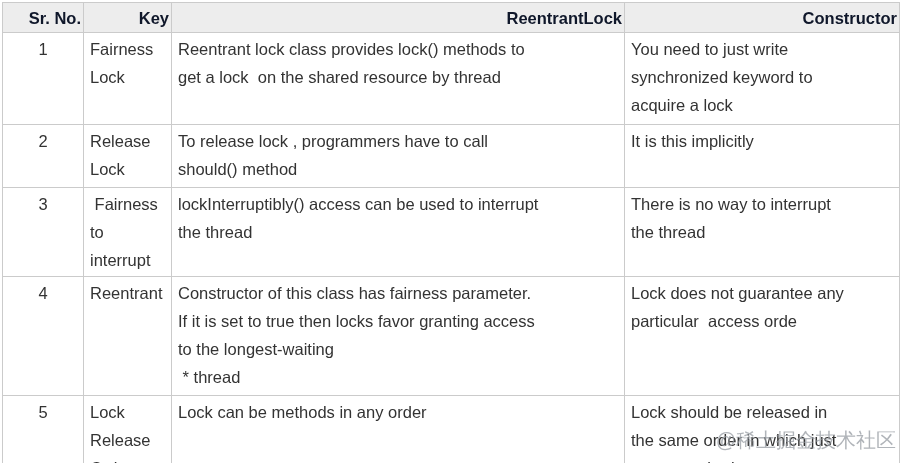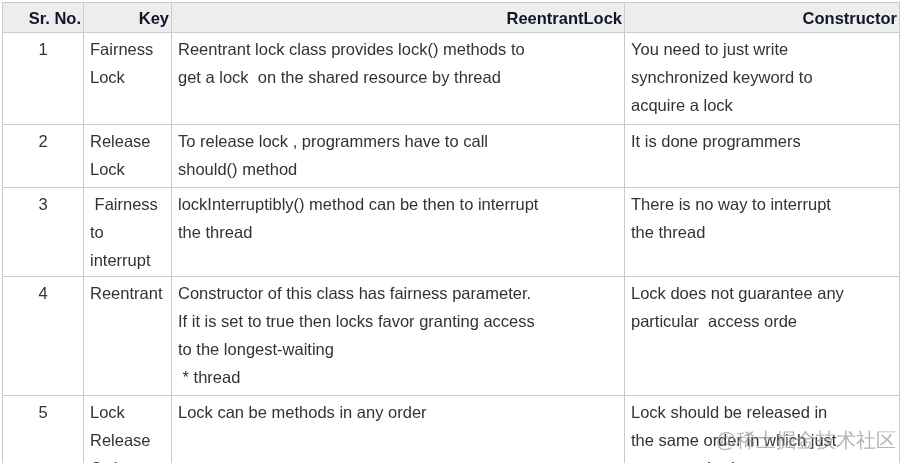--- a/index.html
+++ b/index.html
@@ -101,27 +101,27 @@
         <td>You need to just write
 synchronized keyword to
 acquire a lock</td>
       </tr>
       <tr class="r2">
         <td class="sr">2</td>
         <td>Release
 Lock</td>
         <td>To release lock , programmers have to call
 should() method</td>
-        <td>It is done programmers</td>
+        <td>It is this implicitly</td>
       </tr>
       <tr class="r3">
         <td class="sr">3</td>
         <td> Fairness to
 interrupt</td>
-        <td>lockInterruptibly() method can be then to interrupt
+        <td>lockInterruptibly() access can be used to interrupt
 the thread</td>
         <td>There is no way to interrupt
 the thread</td>
       </tr>
       <tr class="r4">
         <td class="sr">4</td>
         <td>Reentrant</td>
         <td>Constructor of this class has fairness parameter.
 If it is set to true then locks favor granting access
 to the longest-waiting

